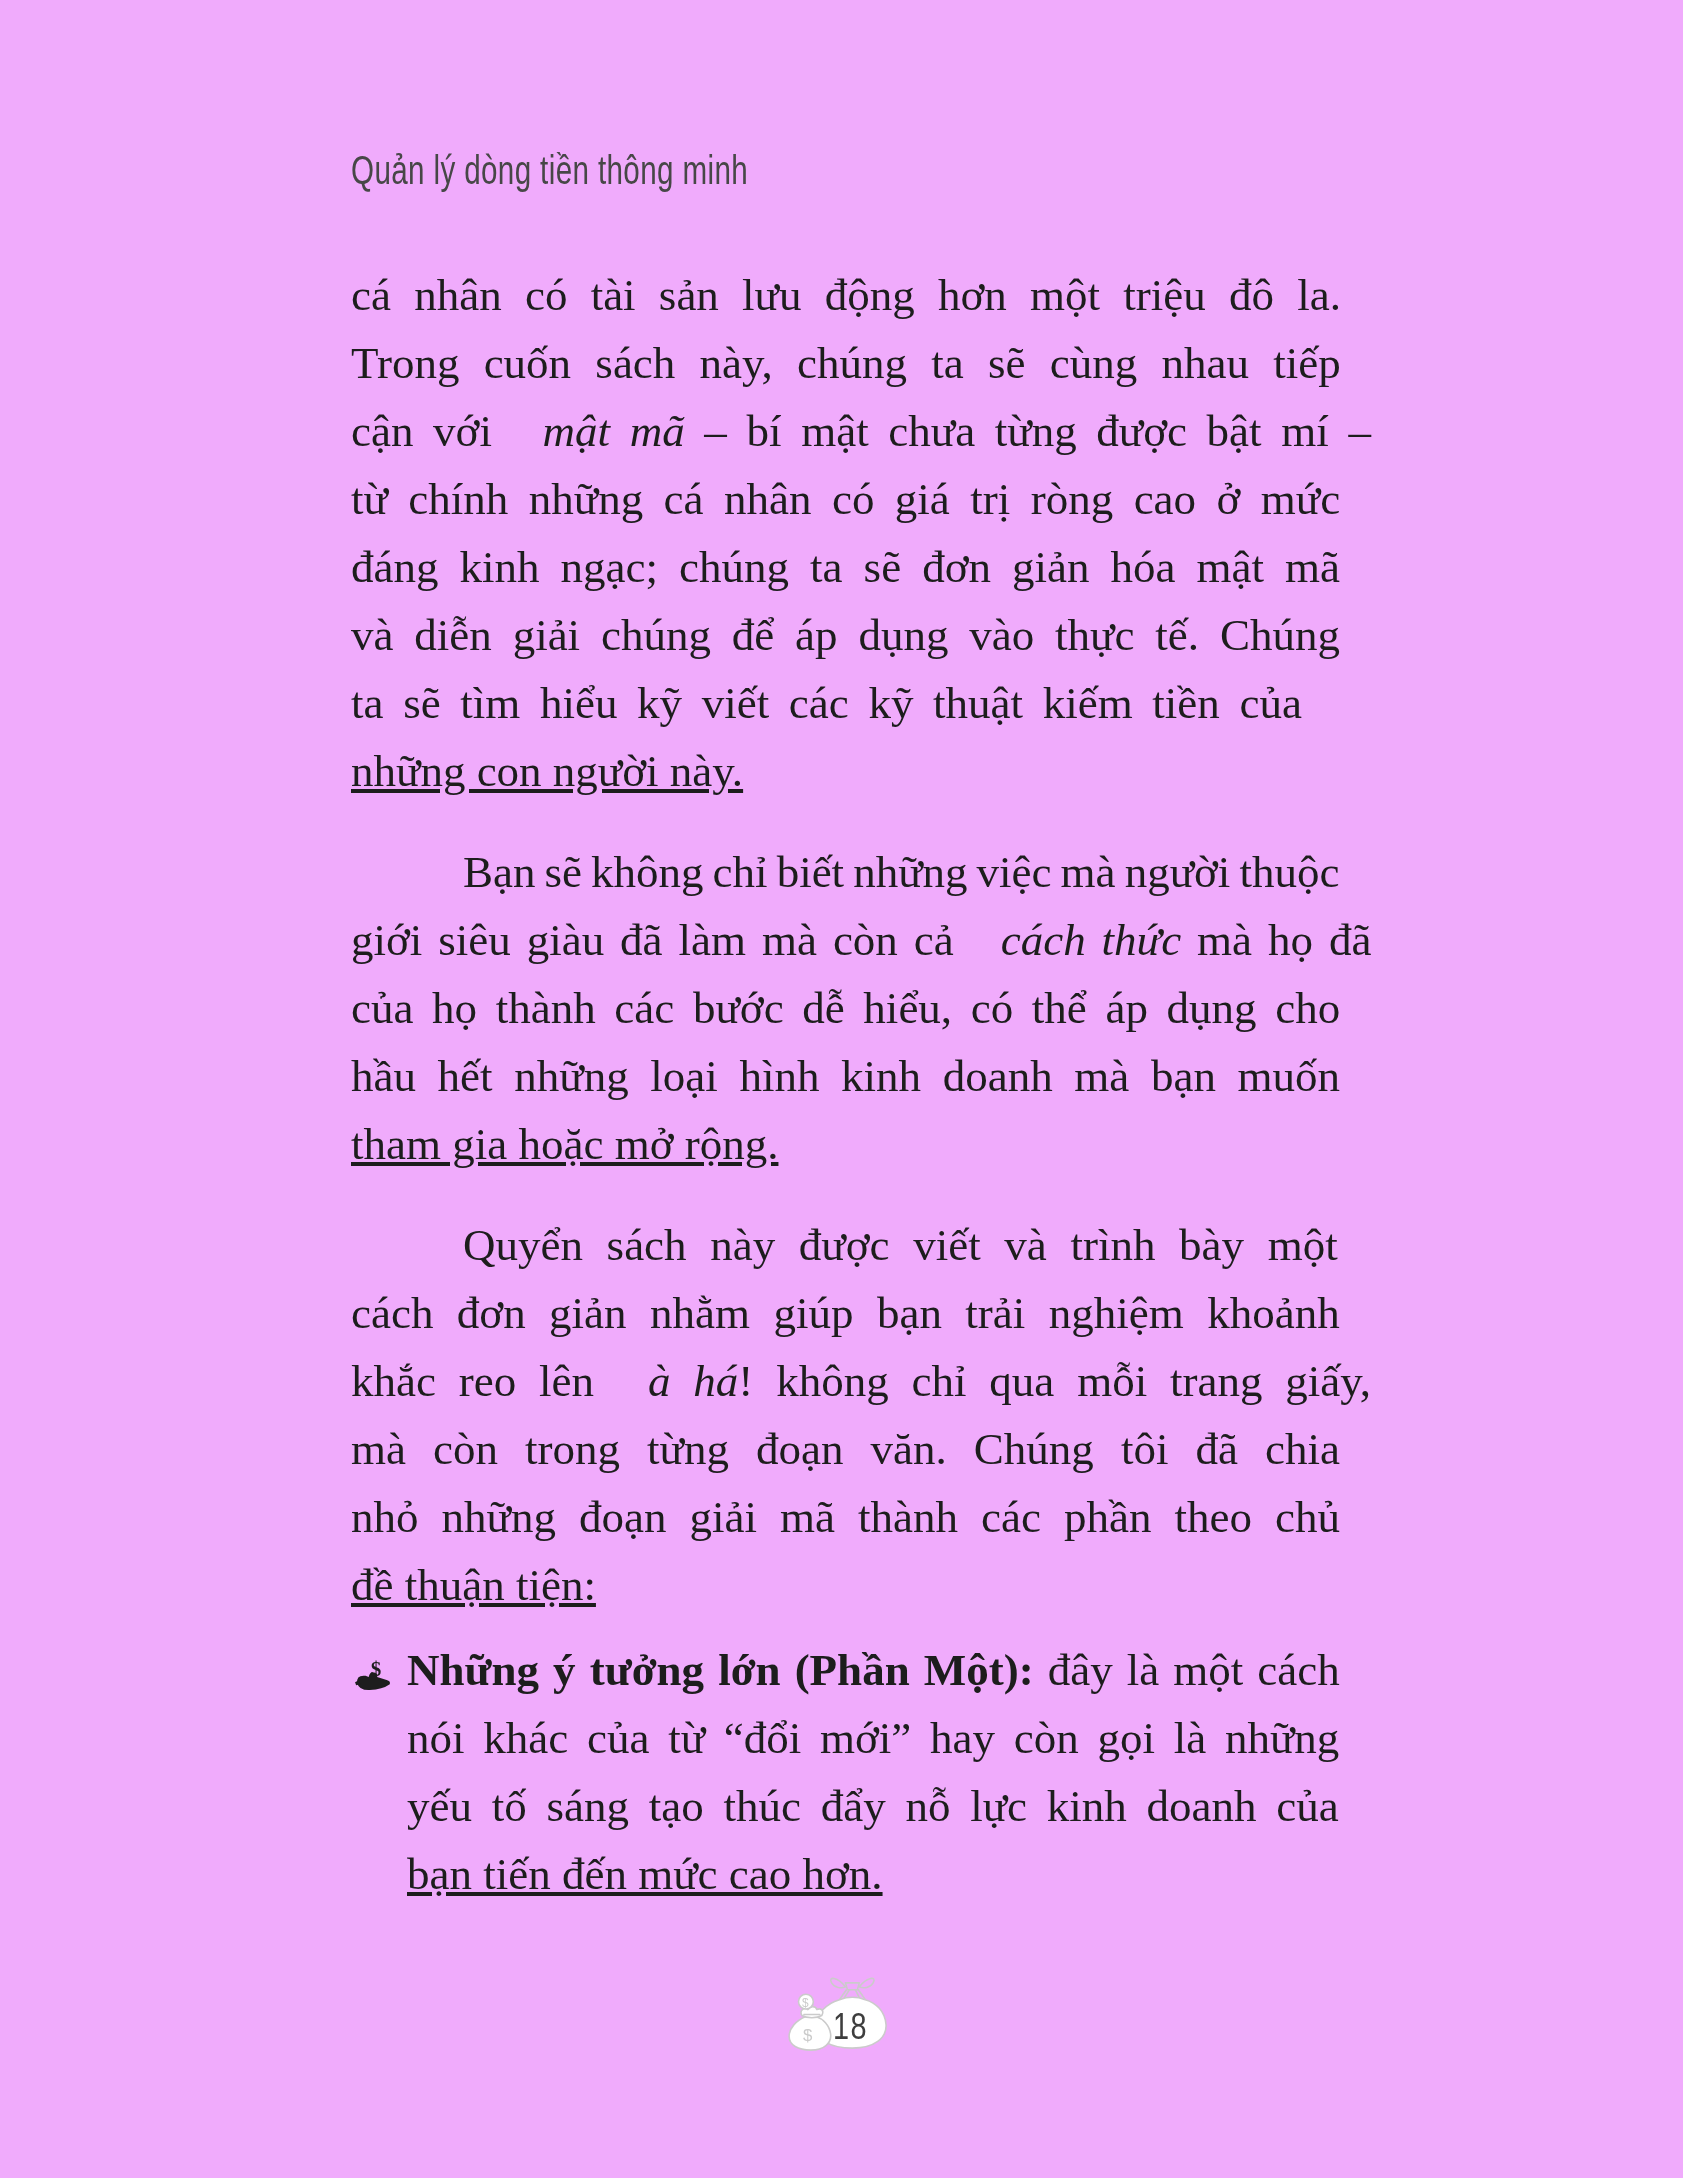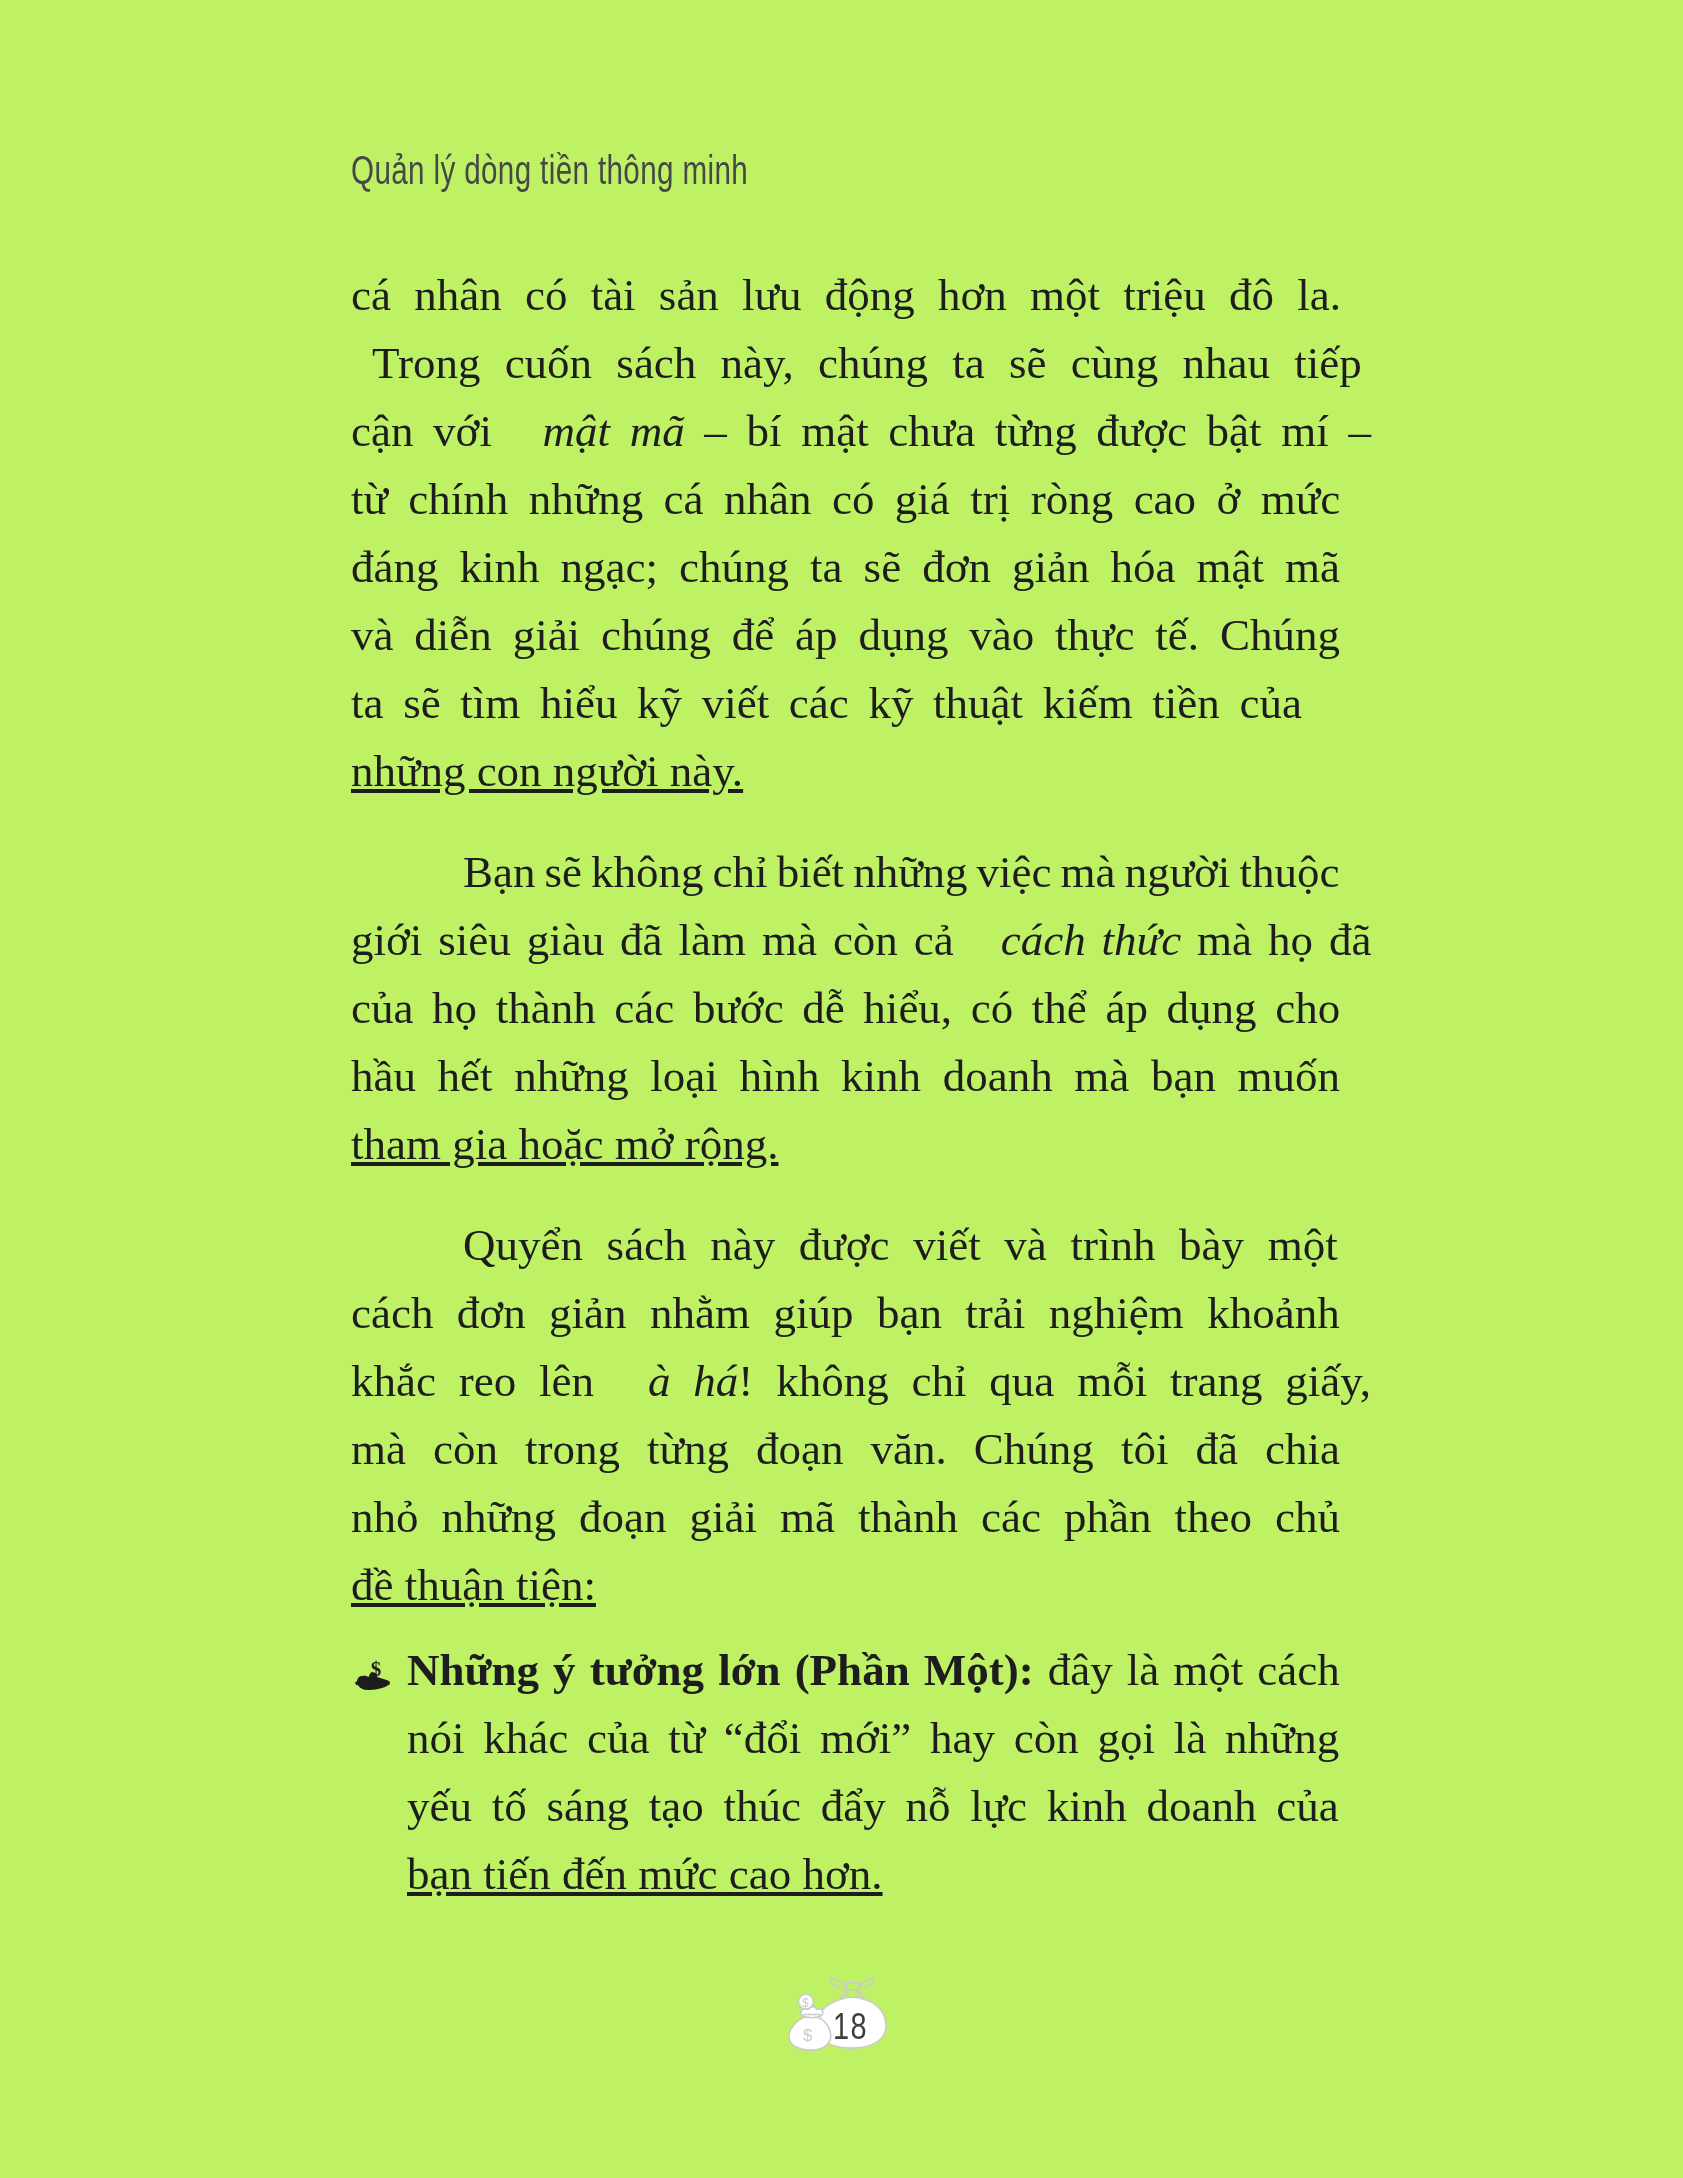--- a/index.html
+++ b/index.html
@@ -1,21 +1,21 @@
 <!DOCTYPE html>
 <html><head>
 <meta charset="utf-8">
 <style>
   html,body{margin:0;padding:0;}
   body{
     width:1683px;height:2178px;background:#ffffff;position:relative;
     font-family:"Liberation Serif","DejaVu Serif",serif;
     overflow:hidden;
   }
-  .page{position:absolute;inset:0;background:#bef264;}
+  .page{position:absolute;inset:0;background:#f0abfc;}
   .running-header{
     position:absolute;left:351px;top:148px;
     font-family:"Liberation Sans","DejaVu Sans",sans-serif;
     font-size:40px;color:#474747;letter-spacing:0.5px;white-space:nowrap;
     transform:scaleX(.74);transform-origin:0 50%;
   }
   .text-column{
     position:absolute;left:351px;top:261px;width:980px;
     font-size:45px;color:#1d1d1d;
   }
@@ -41,21 +41,21 @@
 </head>
 <body>
 
 <div class="page">
 
   <div class="running-header">Quản lý dòng tiền thông minh</div>
 
   <div class="text-column">
       <div class="block paragraph">
         <div class="line j"><span style="display: inline-block; white-space: nowrap; word-spacing: 12px;"><span>cá nhân có tài sản lưu động hơn một triệu đô la.</span></span></div>
-        <div class="line j"><span style="display: inline-block; white-space: nowrap; word-spacing: 13px; margin-left: 21px;"><span>Trong cuốn sách này, chúng ta sẽ cùng nhau tiếp</span></span></div>
+        <div class="line j"><span style="display: inline-block; white-space: nowrap; word-spacing: 13px;"><span>Trong cuốn sách này, chúng ta sẽ cùng nhau tiếp</span></span></div>
         <div class="line j"><span style="display: inline-block; white-space: nowrap; word-spacing: 8.4px;"><span>cận với </span><span class="italic">mật mã</span><span> – bí mật chưa từng được bật mí –</span></span></div>
         <div class="line j"><span style="display: inline-block; white-space: nowrap; word-spacing: 9.2px;"><span>từ chính những cá nhân có giá trị ròng cao ở mức</span></span></div>
         <div class="line j"><span style="display: inline-block; white-space: nowrap; word-spacing: 9.8px; text-align: right;"><span>đáng kinh ngạc; chúng ta sẽ đơn giản hóa mật mã</span></span></div>
         <div class="line j"><span style="display: inline-block; white-space: nowrap; word-spacing: 9.6px;"><span>và diễn giải chúng để áp dụng vào thực tế. Chúng</span></span></div>
         <div class="line j"><span style="display: inline-block; white-space: nowrap; word-spacing: 8.4px;"><span>ta sẽ tìm hiểu kỹ viết các kỹ thuật kiếm tiền của</span></span></div>
         <div class="line"><span>những con người này.</span></div>
       </div>
       <div class="block paragraph">
         <div class="line j ind"><span style="display: inline-block; white-space: nowrap; word-spacing: -2.2px;"><span>Bạn sẽ không chỉ biết những việc mà người thuộc</span></span></div>
         <div class="line j"><span style="display: inline-block; white-space: nowrap; word-spacing: 4.7px;"><span>giới siêu giàu đã làm mà còn cả </span><span class="italic">cách thức</span><span> mà họ đã</span></span></div>

